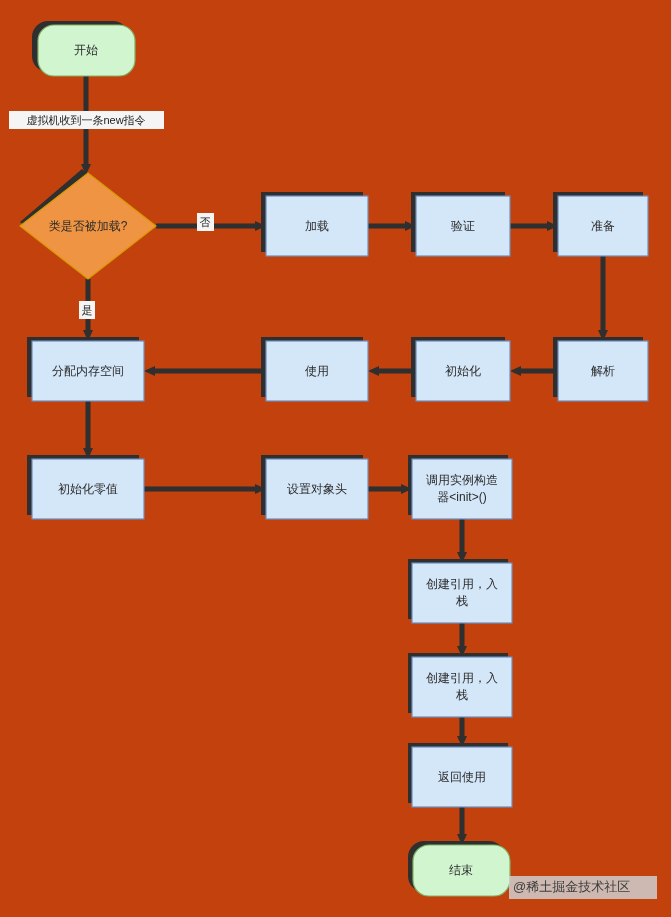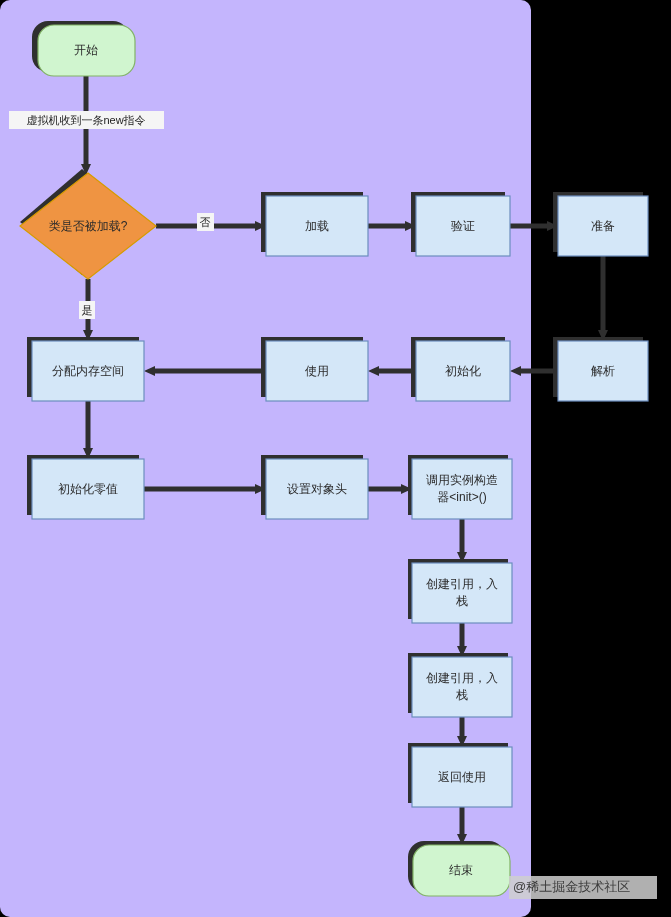--- a/index.html
+++ b/index.html
@@ -9,24 +9,23 @@
     background: #000000;
   }
   body {
     width: 671px;
     height: 917px;
     overflow: hidden;
     font-family: "Liberation Sans", "DejaVu Sans", sans-serif;
   }
   #canvas {
     position: relative;
-    width: 531px;
+    width: 671px;
     height: 917px;
-    background: #c4b5fd;
-    border-radius: 10px;
+    background: #c2410c;
   }
   svg.layer {
     position: absolute;
     left: 0;
     top: 0;
     width: 671px;
     height: 917px;
   }
   .node-label {
     font-family: "Liberation Sans", "DejaVu Sans", sans-serif;

